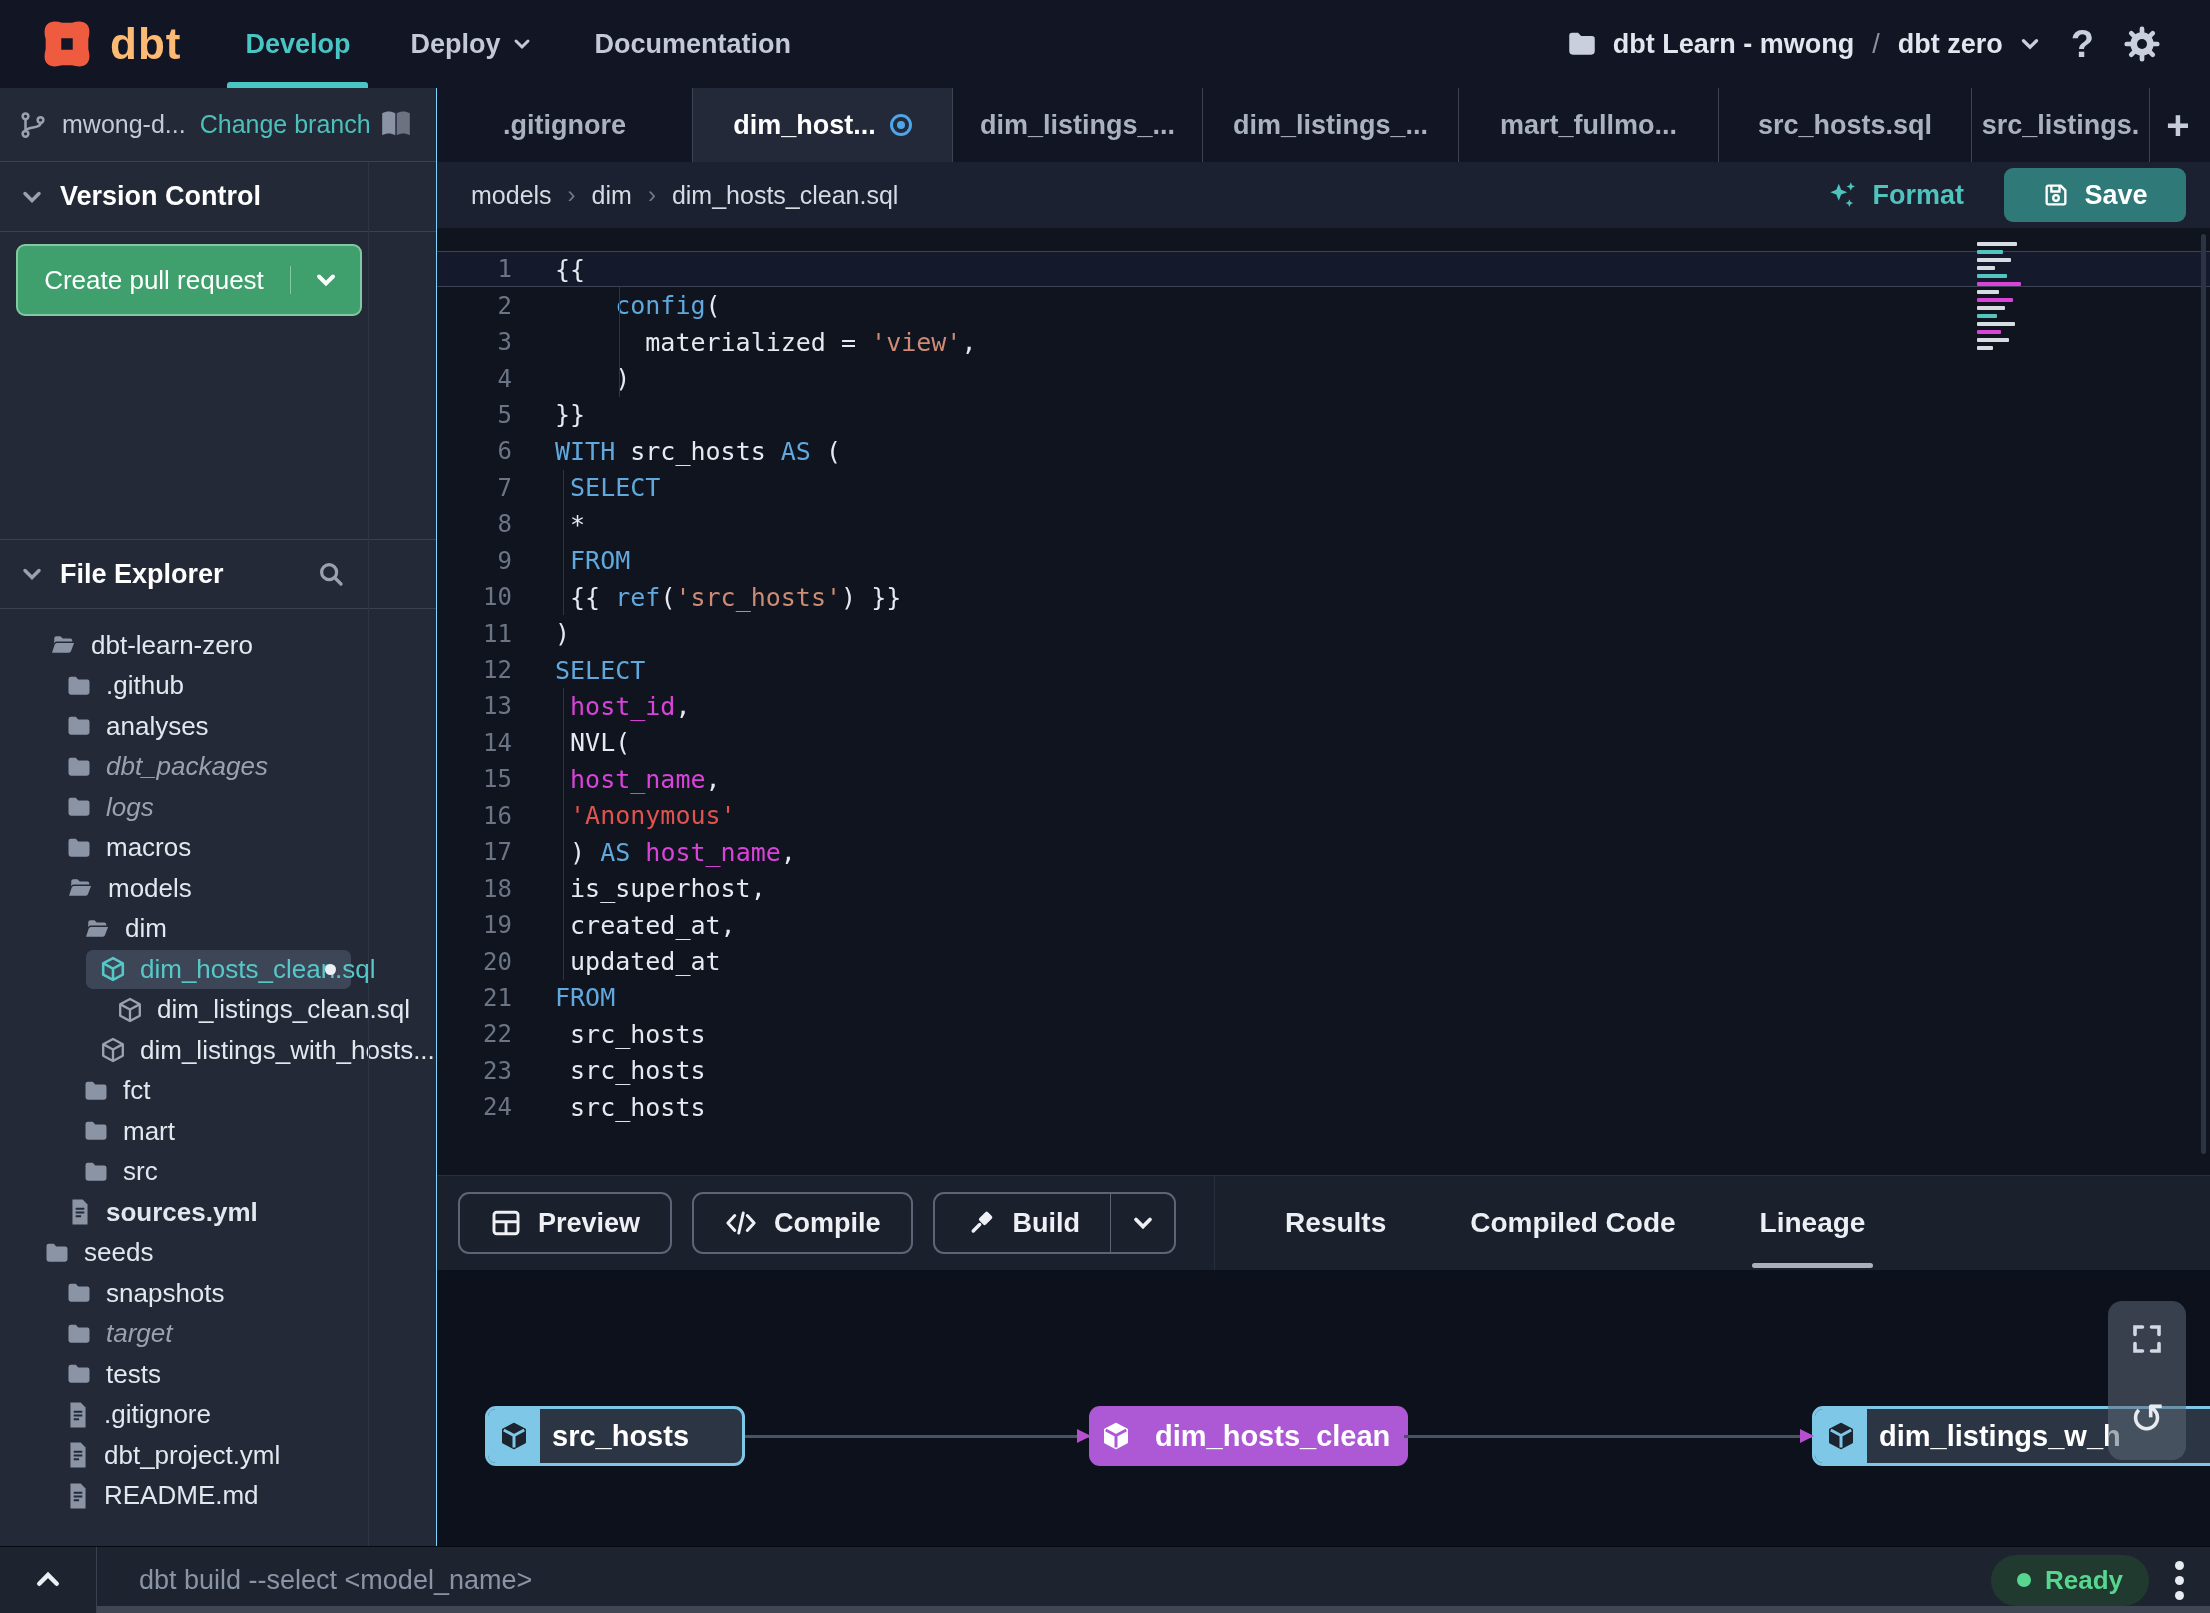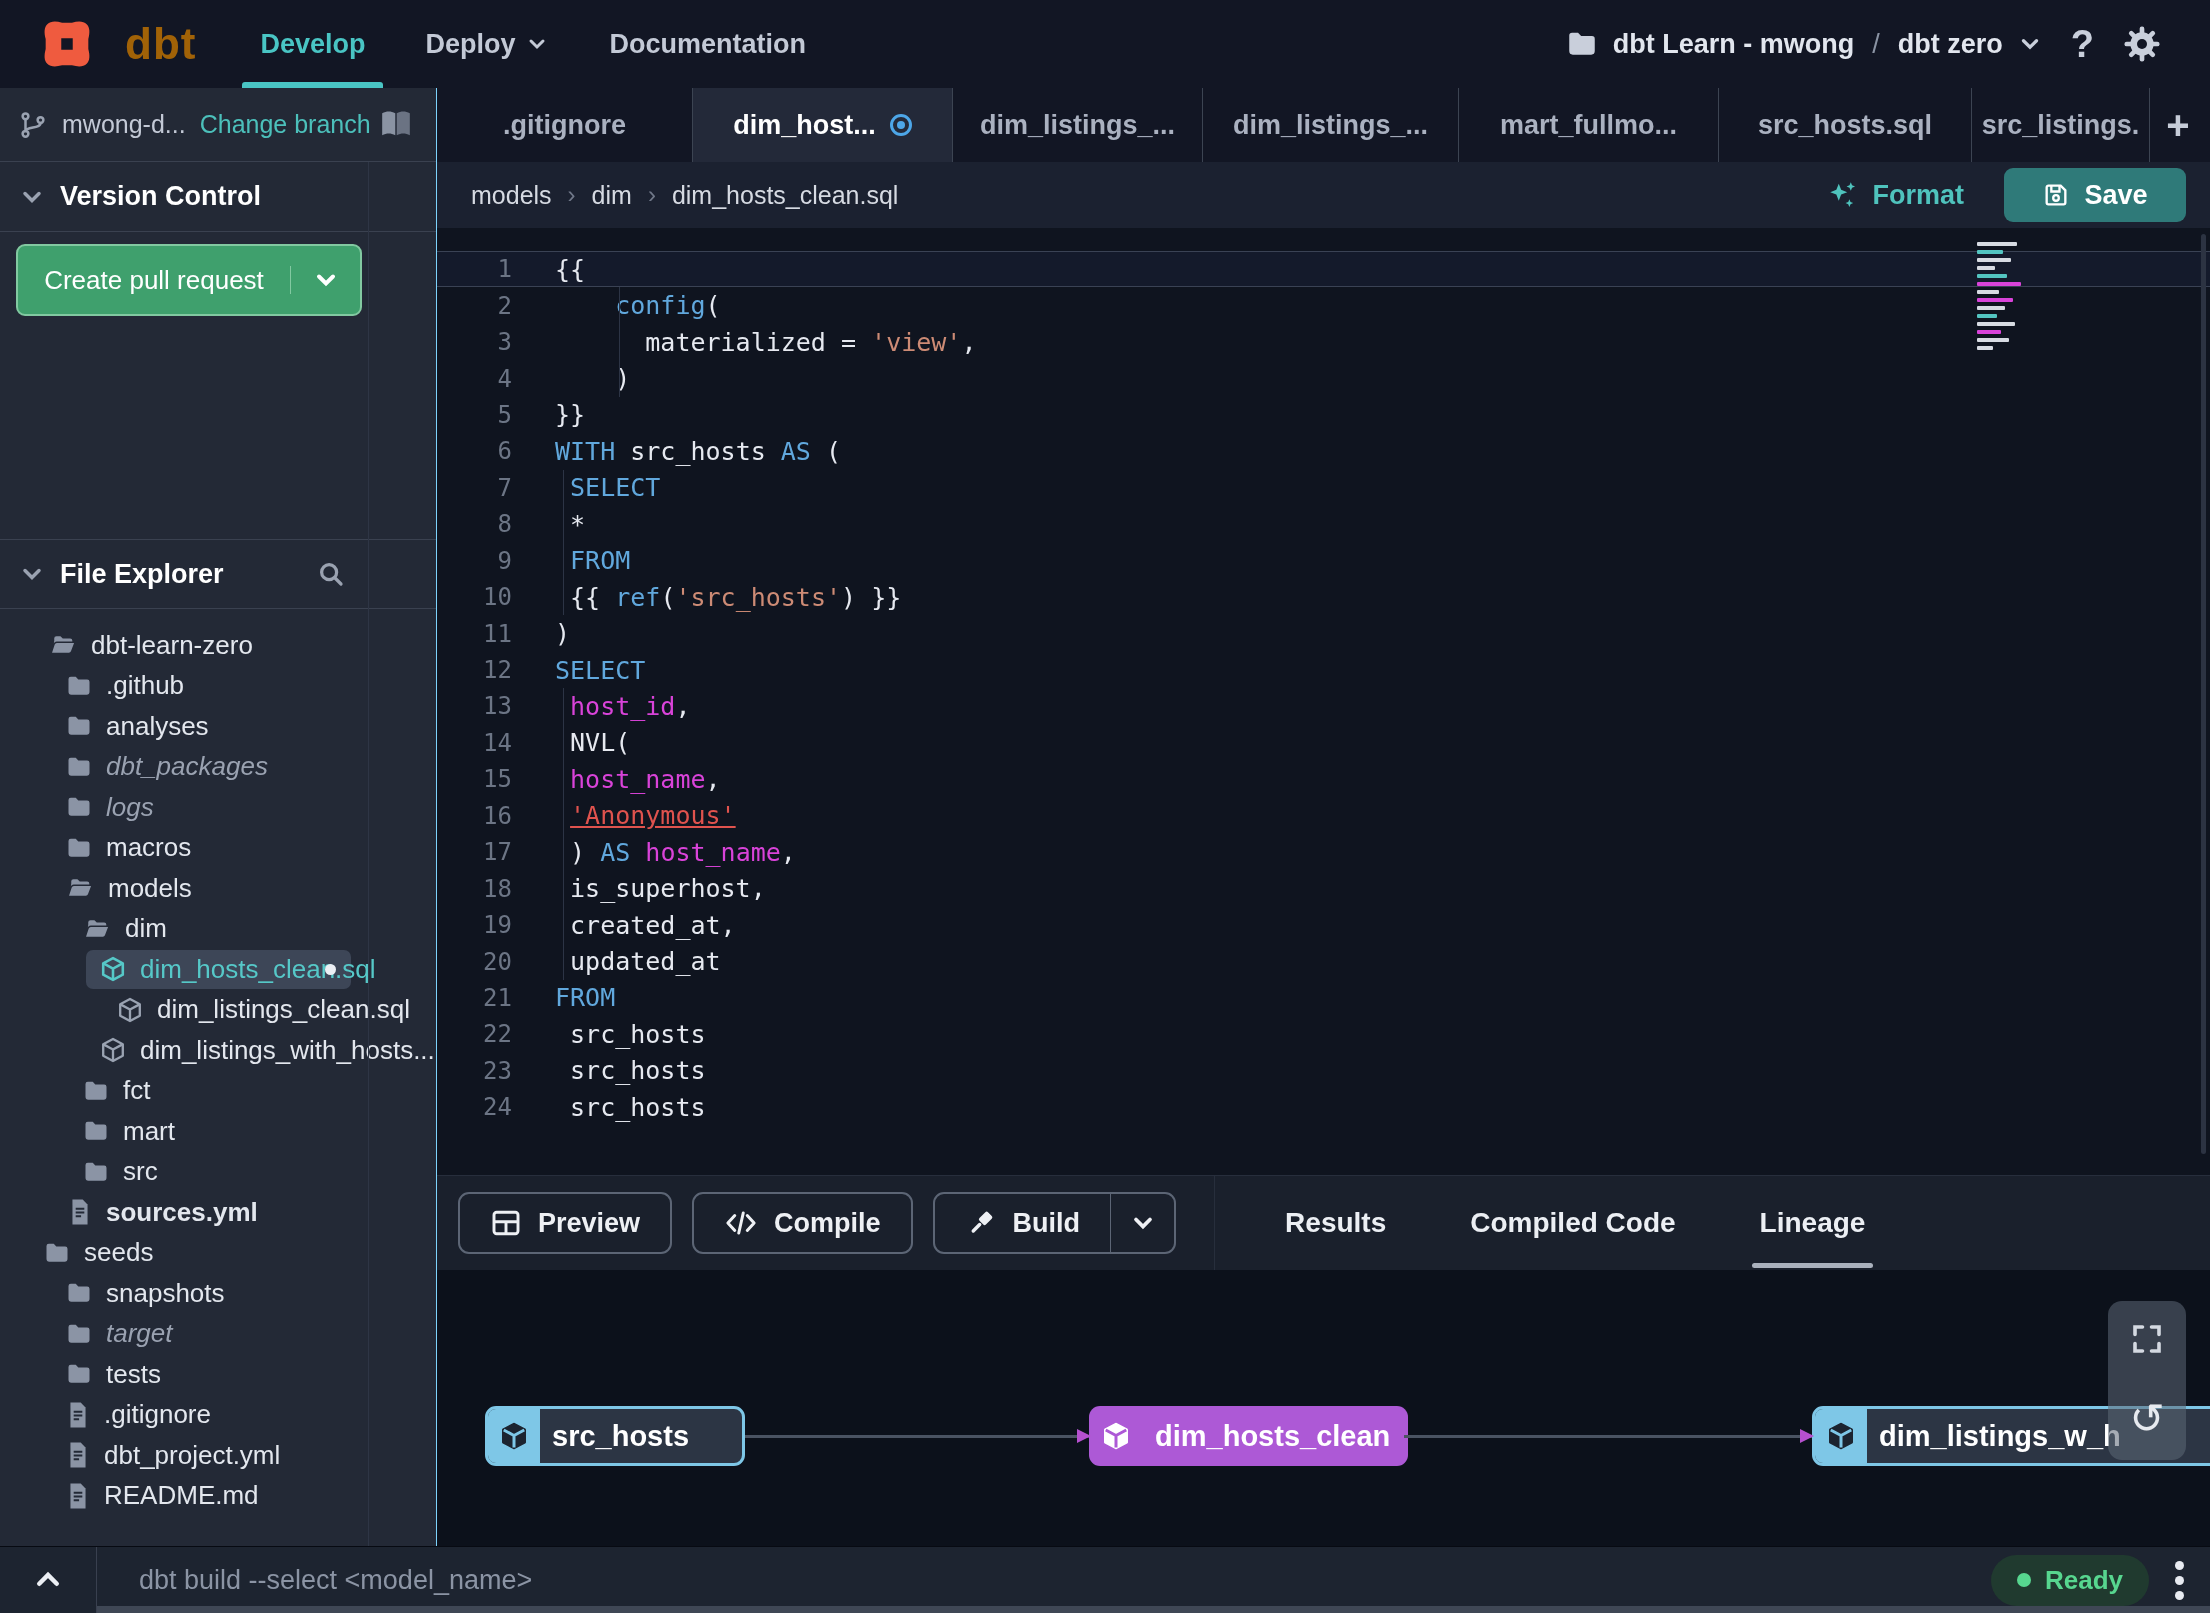--- a/index.html
+++ b/index.html
@@ -5,21 +5,21 @@
   * { margin:0; padding:0; box-sizing:border-box; }
   html,body { width:2210px; height:1613px; overflow:hidden; background:#0f141f;
     font-family:"Liberation Sans", sans-serif; }
   .ic { display:inline-flex; align-items:center; justify-content:center; flex:none; }
   .ic svg { display:block; }
 
   
   .topnav { height:88px; background:#121624; display:flex; align-items:stretch; position:relative; }
   .brand { display:flex; align-items:center; gap:14px; padding:0 34px 0 38px; }
   .logo-x { width:58px; height:58px; position:relative; }
-  .brand-name { color:#a16207; font-size:44px; font-weight:bold; letter-spacing:1px;margin-left:15px; }
+  .brand-name { color:#fdba74; font-size:44px; font-weight:bold; letter-spacing:1px; }
   .nav-items { display:flex; align-items:stretch; }
   .nav-item { display:flex; align-items:center; gap:10px; padding:0 30px; color:#c3c9d6;
     font-size:27px; font-weight:600; position:relative; cursor:pointer; }
   .nav-item.active { color:#49c5c4; }
   .nav-item.active::after { content:""; position:absolute; left:12px; right:12px; bottom:0;
     height:6px; background:#49c5c4; border-radius:3px 3px 0 0; }
   .nav-right { margin-left:auto; display:flex; align-items:center; gap:28px; padding-right:48px; }
   .proj { display:flex; align-items:center; gap:14px; color:#e2e6ee; font-size:27px; font-weight:600; }
   .proj .sep { color:#8a93a3; font-weight:400; padding:0 4px; }
   .help-q { color:#c9cfdb; font-size:38px; font-weight:bold; }
@@ -83,21 +83,21 @@
     font-weight:600; cursor:pointer; }
 
   .editor { flex:1; background:#0f141f; position:relative; padding-top:23px; overflow:hidden; }
   .cl { display:flex; height:36.45px; align-items:center; }
   .cl.active { box-shadow: inset 0 1px 0 #3a4254, inset 0 -1px 0 #3a4254; background:#141a2b; }
   .ln { width:75px; text-align:right; color:#6c7585; font-size:24px;
     font-family:"DejaVu Sans Mono", monospace; flex:none; }
   .code-text { margin-left:43px; white-space:pre; font-family:"DejaVu Sans Mono", monospace;
     font-size:25px; color:#e6e9f0; position:relative; height:100%; display:flex; align-items:center; }
   .guide { position:absolute; top:0; bottom:0; width:1px; background:#2c3445; }
-  .tk-k { color:#61a8dd; } .tk-s { color:#cd8b75; } .tk-r { color:#e0534e;text-decoration:underline; }
+  .tk-k { color:#61a8dd; } .tk-s { color:#cd8b75; } .tk-r { color:#e0534e; }
   .tk-f { color:#d943d9; } .tk-w { color:#e6e9f0; }
   .minimap { position:absolute; right:173px; top:14px; width:60px; }
   .minimap .bar { height:4px; border-radius:1px; margin-bottom:4px; }
   .vscroll { position:absolute; right:4px; top:6px; width:5px; height:920px; background:#2c3342;
     border-radius:3px; }
 
   
   .panelbar { height:95px; background:#1a202c; border-top:1px solid #272e3c; display:flex;
     align-items:center; padding-left:21px; position:relative; }
   .pbtn { height:62px; border:2px solid #5c6575; border-radius:11px; display:flex; align-items:stretch;

